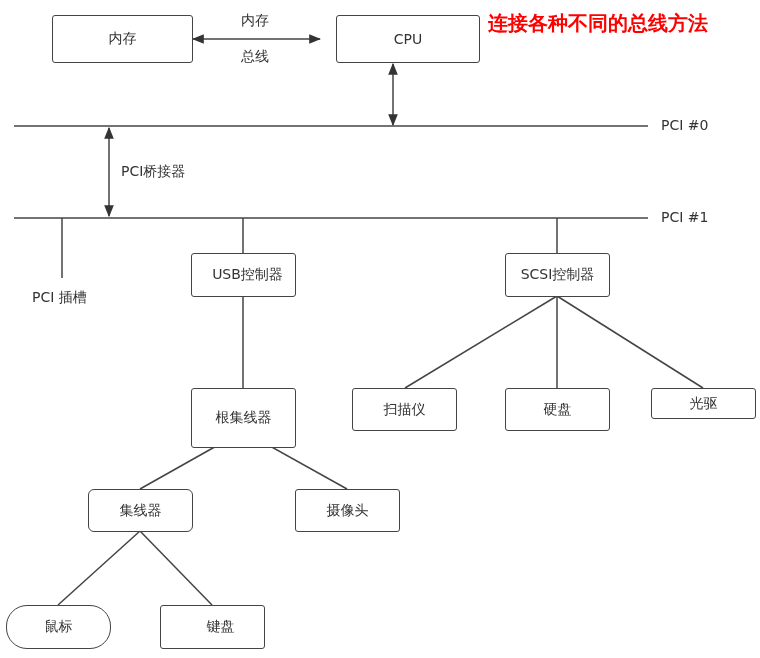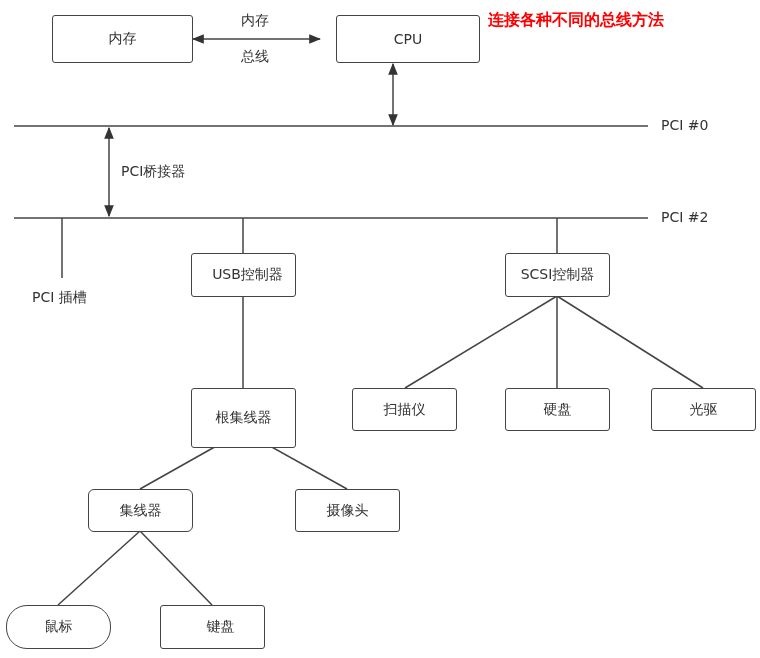--- a/index.html
+++ b/index.html
@@ -2,21 +2,21 @@
 <html><head>
 <meta charset="utf-8">
 <style>
   html,body{margin:0;padding:0;background:#fff;}
   body{width:760px;height:658px;position:relative;overflow:hidden;
        font-family:"DejaVu Sans","Liberation Sans",sans-serif;color:#333;}
   svg{position:absolute;left:0;top:0;}
   .box{position:absolute;box-sizing:border-box;border:1.5px solid #444;border-radius:3px;
        background:#fff;display:flex;align-items:center;justify-content:center;font-size:14px;color:#333;}
   .lbl{position:absolute;font-size:14px;color:#333;white-space:nowrap;}
-  .title{position:absolute;left:488px;top:10px;font-size:16px;font-weight:bold;color:#f00;white-space:nowrap;}
+  .title{position:absolute;left:488px;top:10px;font-size:20px;font-weight:bold;color:#f00;white-space:nowrap;}
 </style>
 </head>
 <body>
 
 <svg width="760" height="658">
   <defs>
     <marker id="arr" viewBox="0 0 10 10" refX="9" refY="5" markerWidth="8" markerHeight="8" orient="auto-start-reverse">
       <path d="M0,1 L10,5 L0,9 z" fill="#333"></path>
     </marker>
   </defs>
@@ -42,29 +42,29 @@
 
 <div class="title">连接各种不同的总线方法</div>
 
 <div class="box" style="left:52px;top:15px;width:141px;height:48px;">内存</div>
 <div class="box" style="left:336px;top:15px;width:144px;height:48px;">CPU</div>
 
 <div class="lbl" style="left:241px;top:12px;">内存</div>
 <div class="lbl" style="left:241px;top:48px;">总线</div>
 
 <div class="lbl" style="left:661px;top:117px;">PCI #0</div>
-<div class="lbl" style="left:661px;top:209px;">PCI #2</div>
+<div class="lbl" style="left:661px;top:209px;">PCI #1</div>
 <div class="lbl" style="left:121px;top:163px;">PCI桥接器</div>
 <div class="lbl" style="left:32px;top:289px;">PCI 插槽</div>
 
 <div class="box" style="left:191px;top:253px;width:105px;height:44px;padding-left:8px;">USB控制器</div>
 <div class="box" style="left:505px;top:253px;width:105px;height:44px;">SCSI控制器</div>
 
 <div class="box" style="left:191px;top:388px;width:105px;height:60px;">根集线器</div>
 <div class="box" style="left:352px;top:388px;width:105px;height:43px;">扫描仪</div>
 <div class="box" style="left:505px;top:388px;width:105px;height:43px;">硬盘</div>
-<div class="box" style="left:651px;top:388px;width:105px;height:43px;">光驱</div>
+<div class="box" style="left:651px;top:388px;width:105px;height:31px;">光驱</div>
 
 <div class="box" style="left:88px;top:489px;width:105px;height:43px;border-radius:6px;">集线器</div>
 <div class="box" style="left:295px;top:489px;width:105px;height:43px;">摄像头</div>
 
 <div class="box" style="left:6px;top:605px;width:105px;height:44px;border-radius:21px;">鼠标</div>
 <div class="box" style="left:160px;top:605px;width:105px;height:44px;padding-left:16px;">键盘</div>
 
 </body></html>

